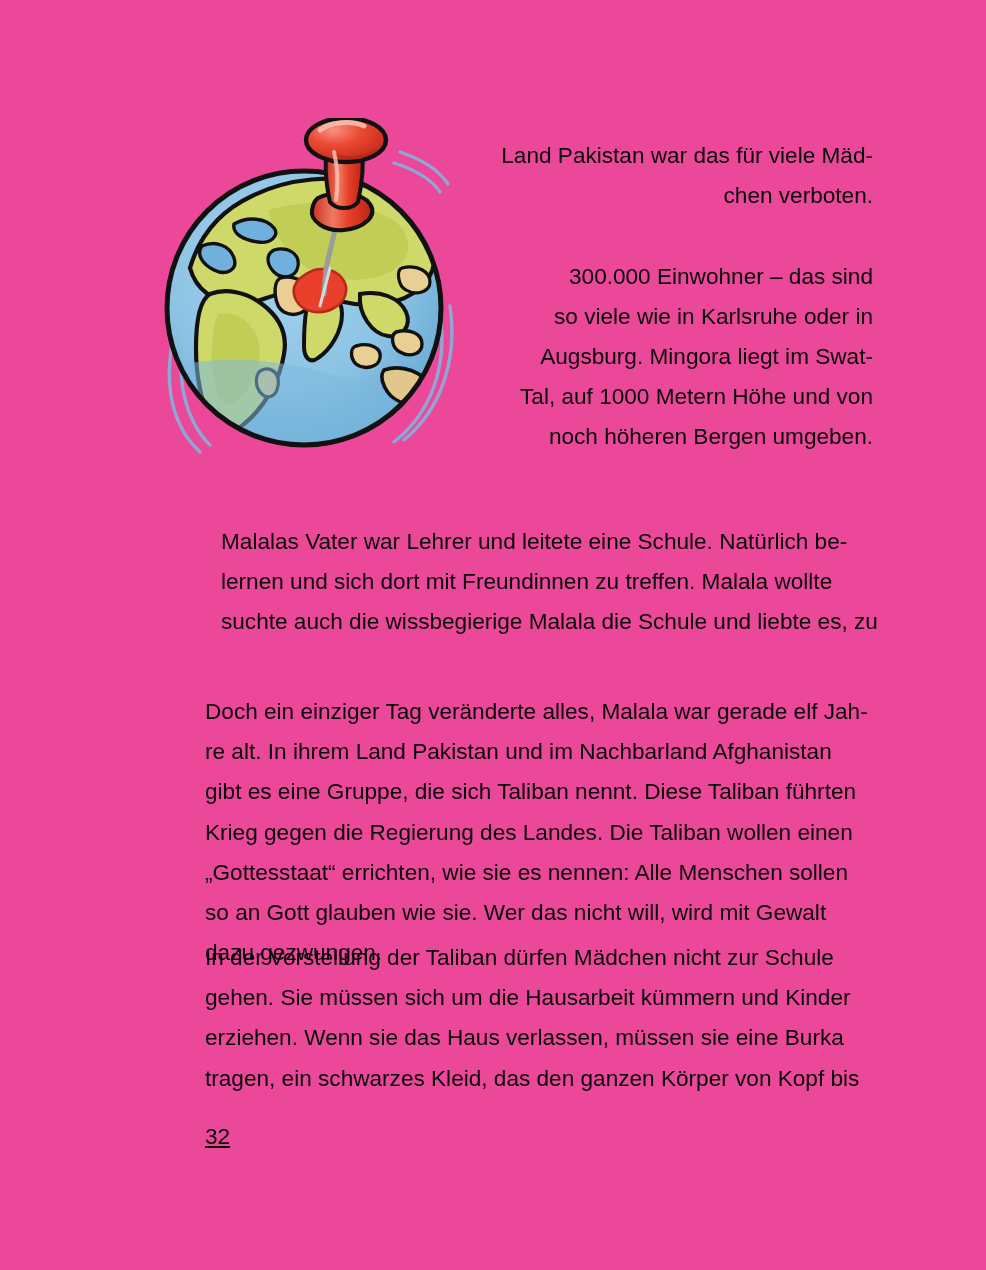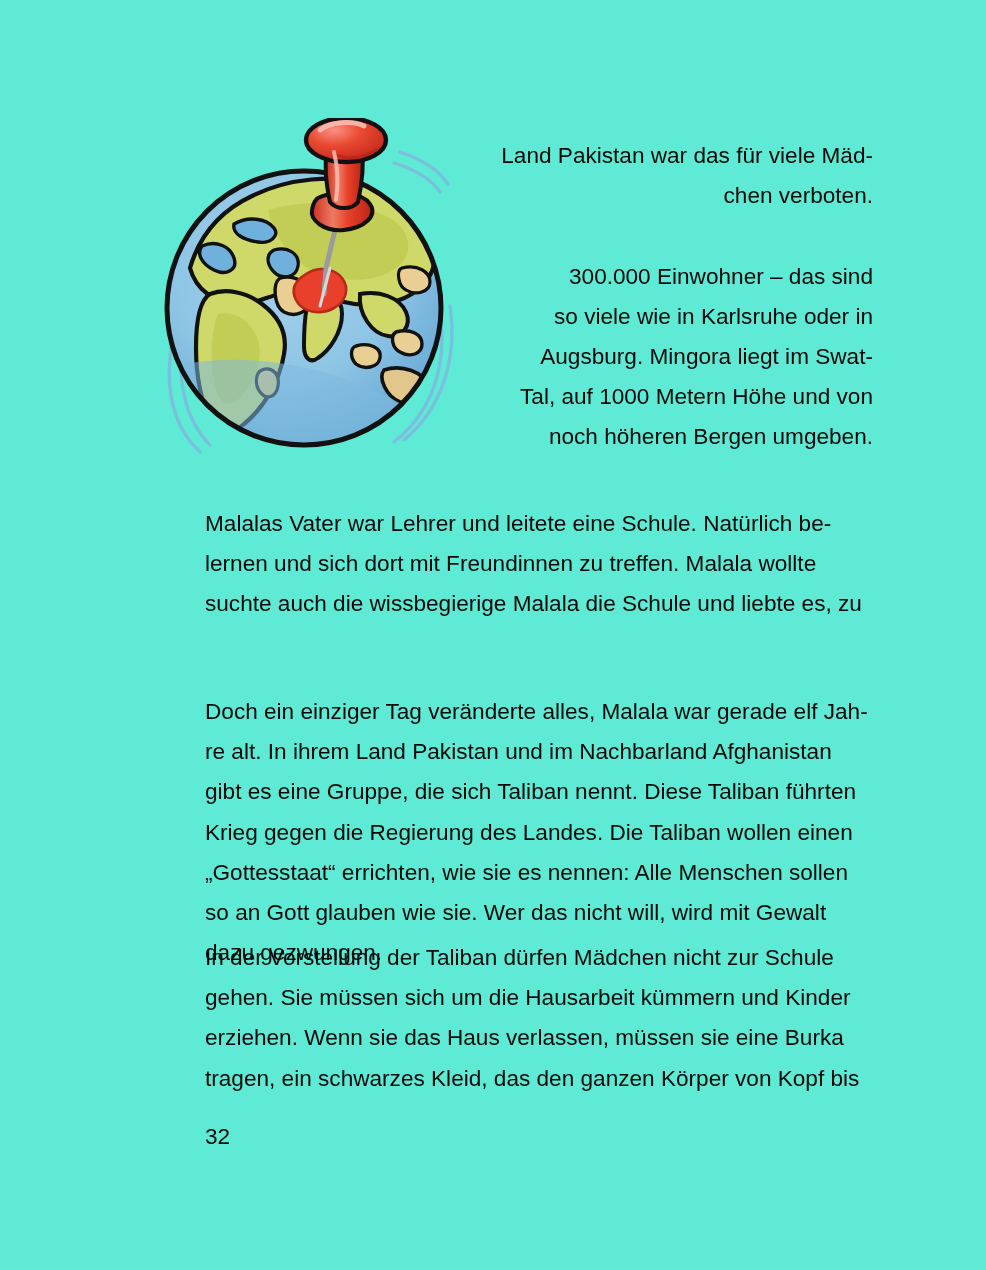--- a/index.html
+++ b/index.html
@@ -12,21 +12,21 @@
     height: 1270px;
     position: relative;
     font-family: "Liberation Sans", sans-serif;
     color: #000000;
     overflow: hidden;
   }
 
   #page {
     position: absolute;
     inset: 0;
-    background: #5eead4;
+    background: #ec4899;
   }
 
   
   .illustration {
     position: absolute;
     left: 148px;
     top: 118px;
     width: 315px;
     height: 340px;
   }
@@ -56,31 +56,32 @@
     text-align: left;
   }
   .body-line {
     display: block;
     font-size: 22.6px;
     line-height: 40.2px;
     color: #0a0a0a;
     white-space: pre;
   }
 
-  #block-malalas-vater { top: 504px; }
+  #block-malalas-vater { top: 522px; margin-left: 16px; }
   #block-doch-ein      { top: 692px; }
   #block-in-der        { top: 938px; }
 
   .page-number {
     position: absolute;
     left: 205px;
     top: 1122px;
     font-size: 22.6px;
     line-height: 30px;
     color: #0a0a0a;
+    text-decoration: underline;
   }
 </style>
 </head>
 <body>
 
 <div id="page">
 
   <div class="illustration">
     <svg viewBox="0 0 315 340" xmlns="http://www.w3.org/2000/svg">
       <defs>

